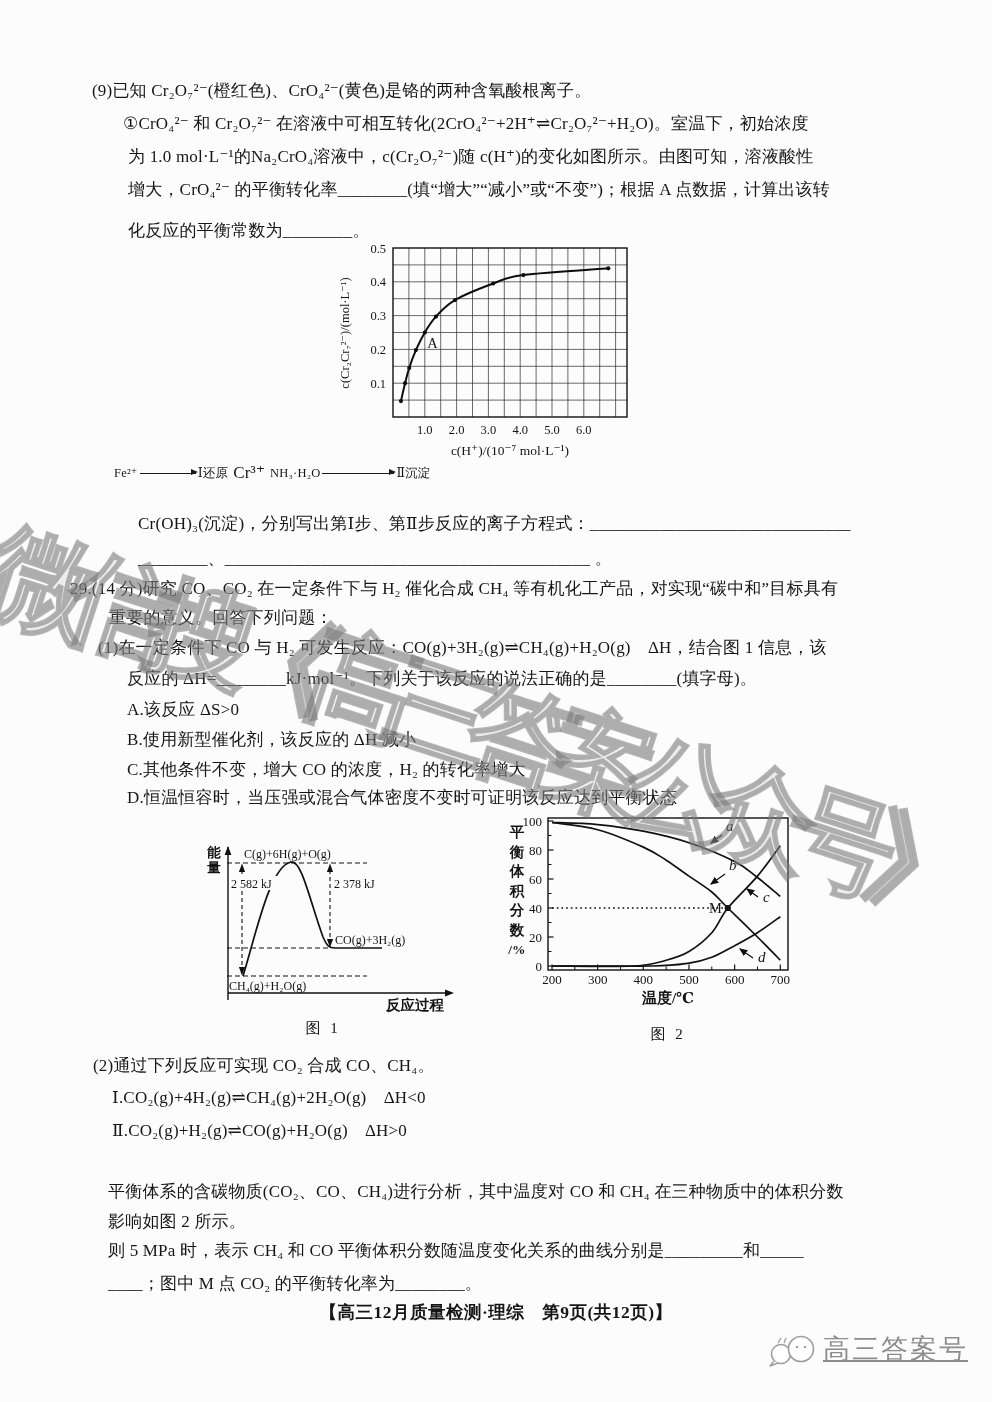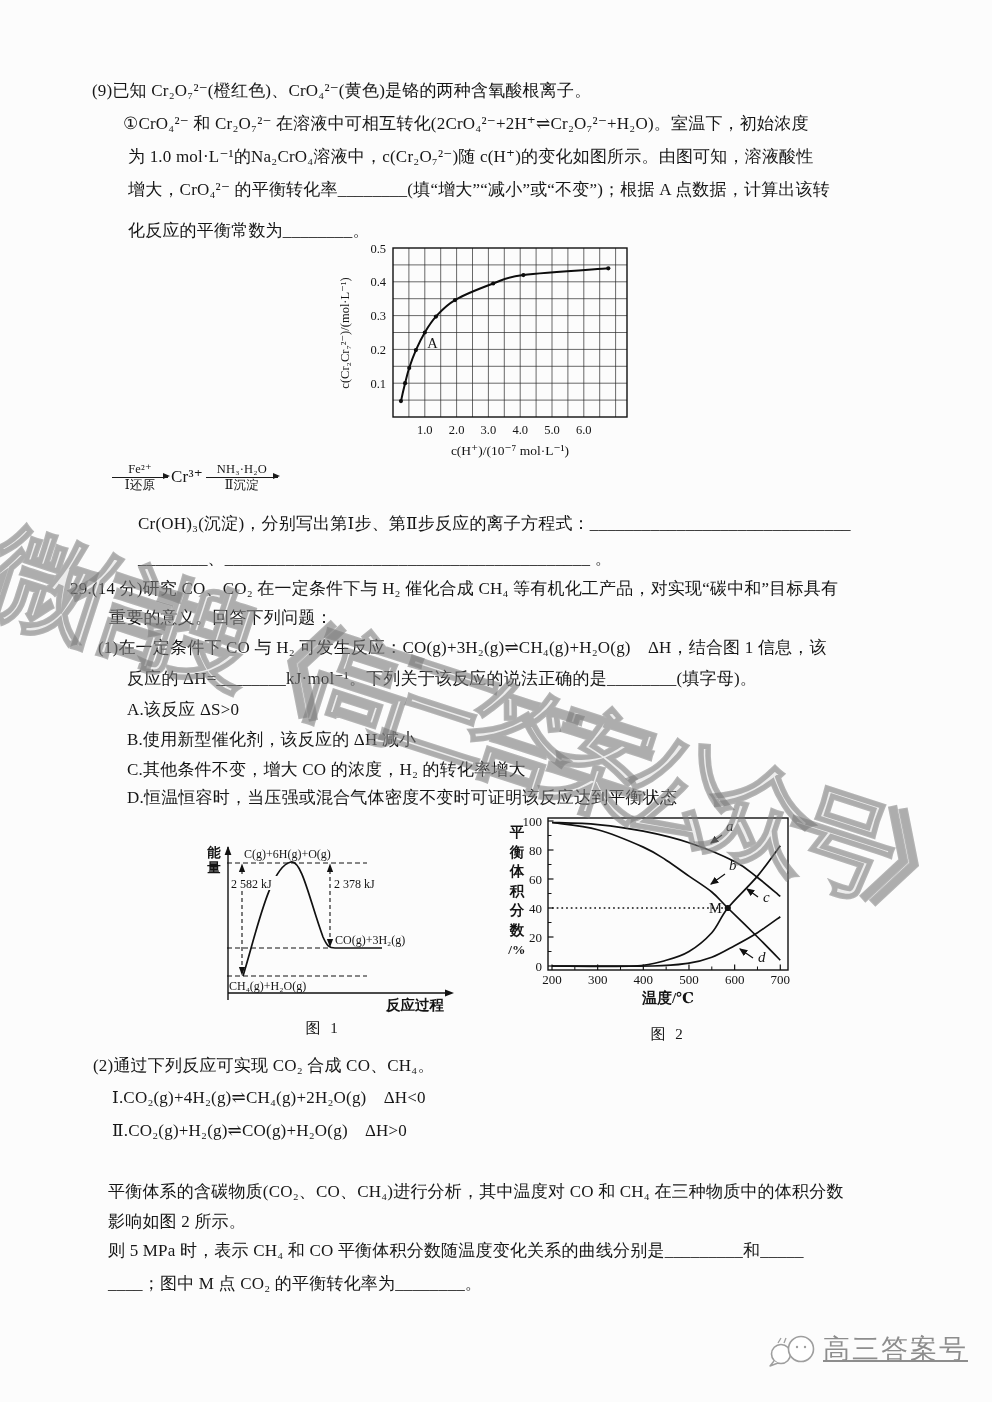--- a/index.html
+++ b/index.html
@@ -1,20 +1,20 @@
 <!DOCTYPE html>
 <html><head>
 <meta charset="utf-8">
 <style>
   html,body{margin:0;padding:0;background:#e8e8e8;}
   .page{position:relative;width:992px;height:1402px;background:#fcfcfc;overflow:hidden;
         font-family:"Liberation Serif","DejaVu Serif",serif;color:#161616;}
   .ln{position:absolute;white-space:pre;font-size:17px;line-height:22px;letter-spacing:.2px;z-index:2;}
   .flow{display:flex;align-items:center;}
-  .rx{display:inline-flex;flex-direction:column;align-items:center;line-height:1;margin:0 3px;}
+  .rx{display:inline-flex;flex-direction:row;align-items:center;line-height:1;margin:0 3px;}
   .rx .t,.rx .b{font-size:12.5px;padding:1px 2px;}
   .shaft{position:relative;height:0;border-top:1.4px solid #1a1a1a;}
   .shaft.w1{width:56px;} .shaft.w2{width:72px;}
   .shaft:after{content:"";position:absolute;right:-2px;top:-4.5px;
     border-left:7px solid #1a1a1a;border-top:3.8px solid transparent;border-bottom:3.8px solid transparent;}
   .wm{position:absolute;left:14px;top:498px;z-index:6;transform:rotate(18deg);transform-origin:0 0;
       font-size:108px;font-weight:700;letter-spacing:-24px;white-space:nowrap;
       color:rgba(140,140,140,0.14);-webkit-text-stroke:2.2px rgba(122,122,122,0.55);
       pointer-events:none;font-family:"Liberation Sans",sans-serif;}
   .figure{position:absolute;z-index:2;}
@@ -209,20 +209,21 @@
     </svg>
 
   <div class="ln" style="left:93px;top:1055px">(2)通过下列反应可实现 CO₂ 合成 CO、CH₄。</div>
   <div class="ln" style="left:112px;top:1087px">Ⅰ.CO₂(g)+4H₂(g)⇌CH₄(g)+2H₂O(g)　ΔH&lt;0</div>
   <div class="ln" style="left:112px;top:1120px">Ⅱ.CO₂(g)+H₂(g)⇌CO(g)+H₂O(g)　ΔH&gt;0</div>
   <div class="ln" style="left:108px;top:1181px">平衡体系的含碳物质(CO₂、CO、CH₄)进行分析，其中温度对 CO 和 CH₄ 在三种物质中的体积分数</div>
   <div class="ln" style="left:108px;top:1211px">影响如图 2 所示。</div>
   <div class="ln" style="left:108px;top:1240px">则 5 MPa 时，表示 CH₄ 和 CO 平衡体积分数随温度变化关系的曲线分别是_________和_____</div>
   <div class="ln" style="left:108px;top:1273px">____；图中 M 点 CO₂ 的平衡转化率为________。</div>
 
+  <div class="footer">【高三12月质量检测·理综　第9页(共12页)】</div>
 
   <div class="brand">
     <svg width="52" height="42" viewBox="0 0 52 42">
       <circle cx="15" cy="26" r="9.5" fill="#fff" stroke="#9e9e9e" stroke-width="1.6"></circle>
       <circle cx="35" cy="21" r="12.5" fill="#fff" stroke="#9e9e9e" stroke-width="1.6"></circle>
       <path d="M8,33 L4,38 L12,35" fill="#fff" stroke="#9e9e9e" stroke-width="1.4" stroke-linejoin="round"></path>
       <circle cx="31" cy="19" r="1.2" fill="#9e9e9e"></circle>
       <circle cx="39" cy="19" r="1.2" fill="#9e9e9e"></circle>
       <path d="M12,15 L15,10 M18,15 L20,10" stroke="#9e9e9e" stroke-width="1.3" fill="none"></path>
     </svg>

